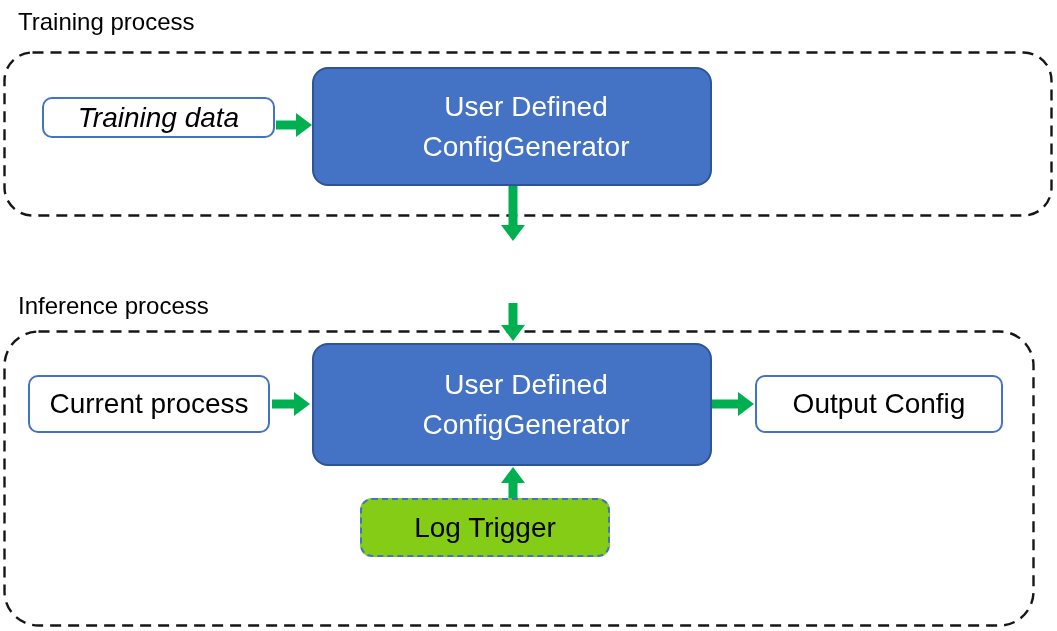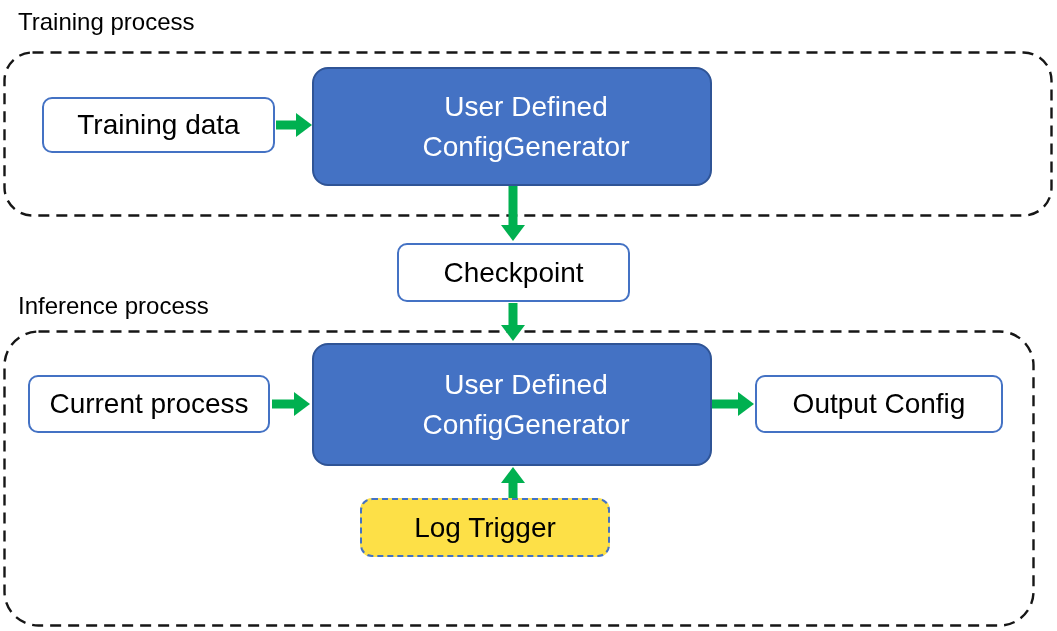--- a/index.html
+++ b/index.html
@@ -38,21 +38,21 @@
     background:var(--blue-fill,#4472C4);
     border:2px solid var(--blue-border,#2F5496);
     border-radius:16px;
     color:var(--text-white,#fff);
     flex-direction:column;
     line-height:40px;
     text-align:center;
     padding-left:28px;
   }
   .trigger-box{
-    background:#fde047;
+    background:#84cc16;
     border:2px dashed var(--outline-blue,#4472C4);
     border-radius:12px;
     color:var(--text-dark,#000);
   }
   .z5{z-index:5;}
   .z6{z-index:6;}
 </style>
 </head>
 <body>
 
@@ -61,32 +61,29 @@
   <div class="section-label" style="left:18px;top:3px;">Training process</div>
 
   <svg class="container-svg" style="left:3px;top:51px;" width="1051" height="167">
     <rect x="1.5" y="1.5" width="1047" height="163" rx="28" ry="28" fill="none" stroke="var(--dash-black,#161616)" stroke-width="2.4" stroke-dasharray="11,7"></rect>
   </svg>
 
   <svg class="container-svg" style="left:3px;top:330px;" width="1033" height="298">
     <rect x="1.5" y="1.5" width="1029" height="294" rx="34" ry="34" fill="none" stroke="var(--dash-black,#161616)" stroke-width="2.4" stroke-dasharray="11,7"></rect>
   </svg>
 
-  <div class="node white-box" style="left:42px;top:97px;width:233px;height:56px;">
+  <div class="node white-box" style="left:42px;top:97px;width:233px;height:41px;font-style:italic;">
     <span>Training data</span>
   </div>
 
   <div class="node blue-box" style="left:312px;top:67px;width:400px;height:119px;">
     <span>User Defined</span>
     <span>ConfigGenerator</span>
   </div>
 
-  <div class="node white-box" style="left:397px;top:243px;width:233px;height:59px;">
-    <span>Checkpoint</span>
-  </div>
 
   <div class="section-label" style="left:18px;top:287px;">Inference process</div>
 
   <div class="node white-box" style="left:28px;top:375px;width:242px;height:58px;">
     <span>Current process</span>
   </div>
 
   <div class="node blue-box" style="left:312px;top:343px;width:400px;height:123px;">
     <span>User Defined</span>
     <span>ConfigGenerator</span>

